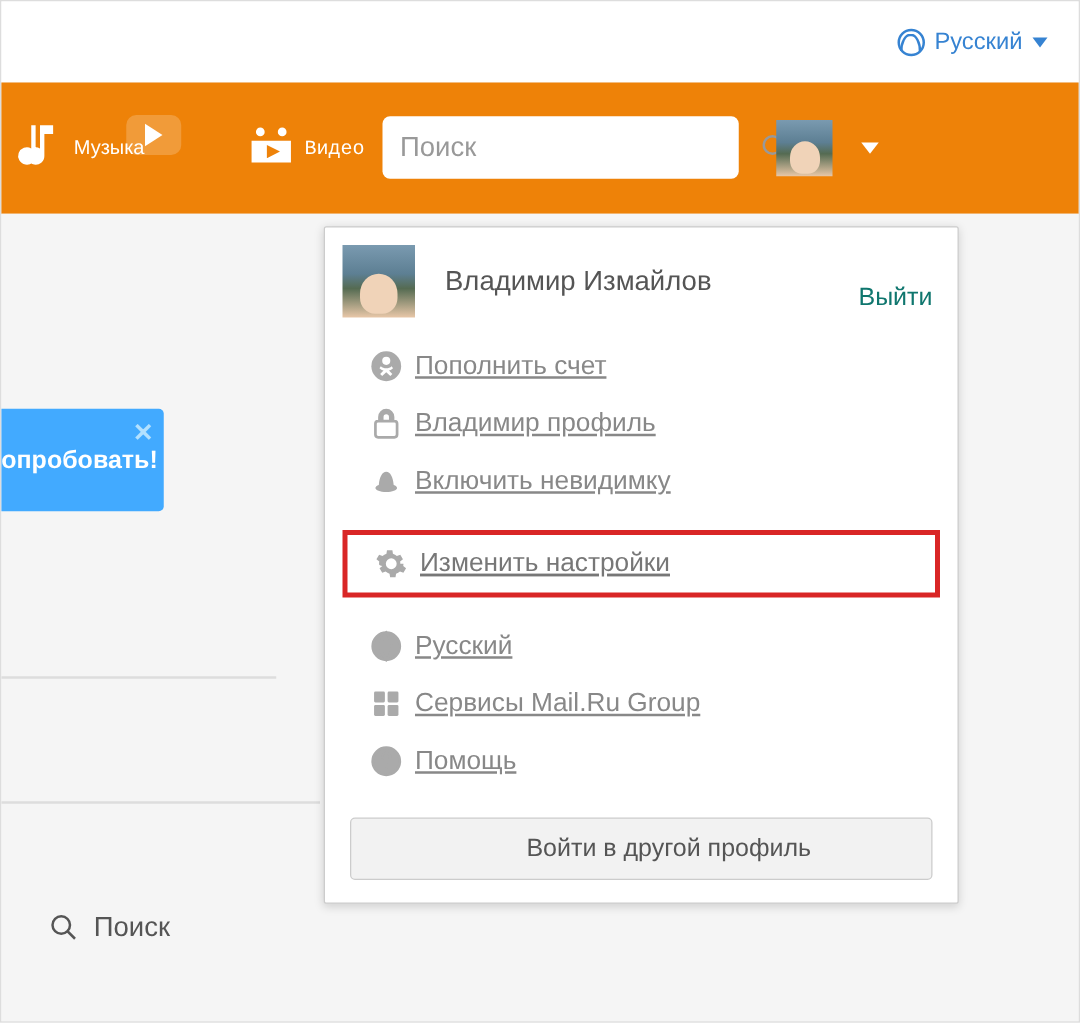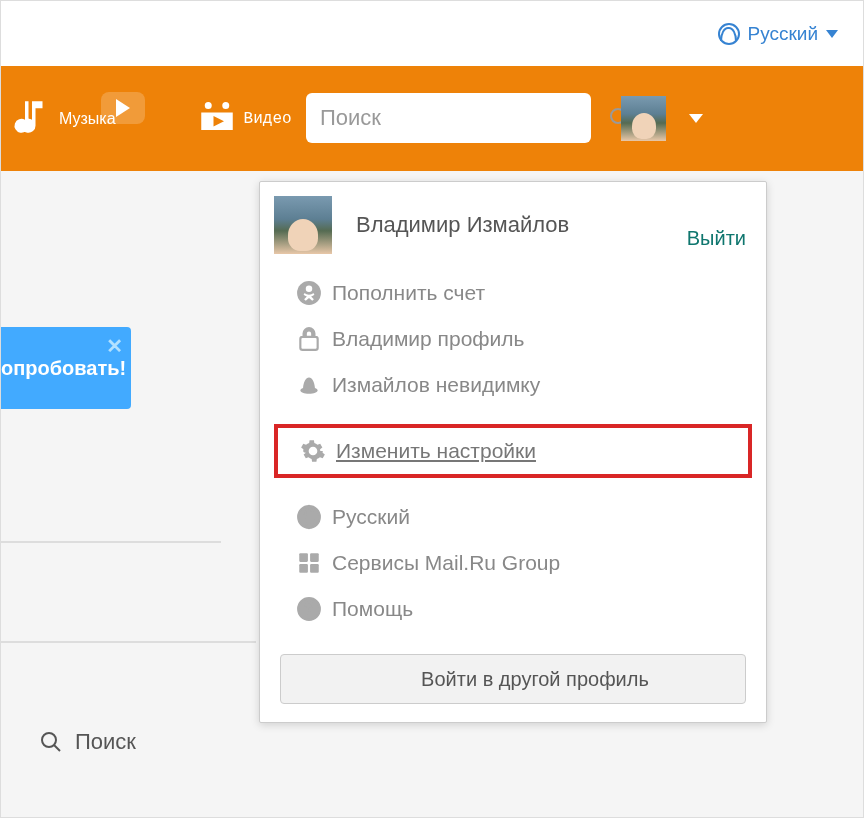--- a/index.html
+++ b/index.html
@@ -142,20 +142,21 @@
   .dd-logout {
     font-size:20px; color:#0f766e;margin-top:27px;
   }
   .dd-list { margin-top:6px; }
   .dd-item {
     display:flex; align-items:center; gap:16px;
     padding: 11px 0 11px 72px; 
     font-size:21px; color:#888;
     cursor:pointer;
     position:relative;
+    text-decoration:underline;
   }
   .dd-item .icn {
     position:absolute; left:36px; width:26px; height:26px; display:flex; align-items:center; justify-content:center;
   }
   .dd-item .icn svg { width:26px; height:26px; fill:#aaa; }
   .dd-item.highlighted {
     border: 4px solid #d92626;
     margin: 16px 14px;
     padding-left: 58px;
   }
@@ -257,21 +258,21 @@
         </span>
         <span class="label">Владимир профиль</span>
       </div>
 
       <div class="dd-item">
         <span class="icn">
           <svg viewBox="0 0 24 24">
               <path d="M4 17c0 1.5 3.5 3 8 3s8-1.5 8-3c0-1-1-1.8-2.5-2.3C17 9 15 5 12 5S7 9 6.5 14.7C5 15.2 4 16 4 17z"></path>
             </svg>
         </span>
-        <span class="label">Измайлов невидимку</span>
+        <span class="label">Включить невидимку</span>
       </div>
 
       <div class="dd-item highlighted">
         <span class="icn">
           <svg viewBox="0 0 24 24">
               <path d="M12 8a4 4 0 1 0 0 8 4 4 0 0 0 0-8zm9 4c0 .6-.05 1.2-.15 1.7l2.1 1.6-2 3.4-2.5-1a9 9 0 0 1-2.9 1.7l-.4 2.6h-4l-.4-2.6a9 9 0 0 1-2.9-1.7l-2.5 1-2-3.4 2.1-1.6C3.05 13.2 3 12.6 3 12s.05-1.2.15-1.7L1.05 8.7l2-3.4 2.5 1a9 9 0 0 1 2.9-1.7L8.85 2h4l.4 2.6a9 9 0 0 1 2.9 1.7l2.5-1 2 3.4-2.1 1.6c.1.5.15 1.1.15 1.7z"></path>
             </svg>
         </span>
         <span class="label">Изменить настройки</span>
       </div>

